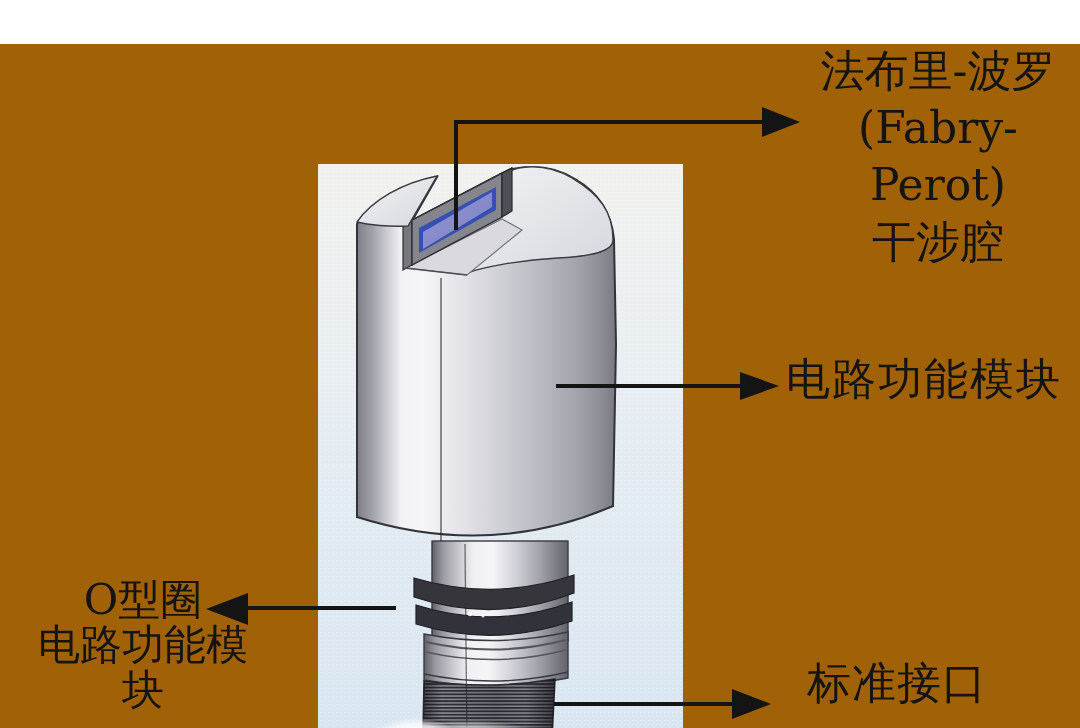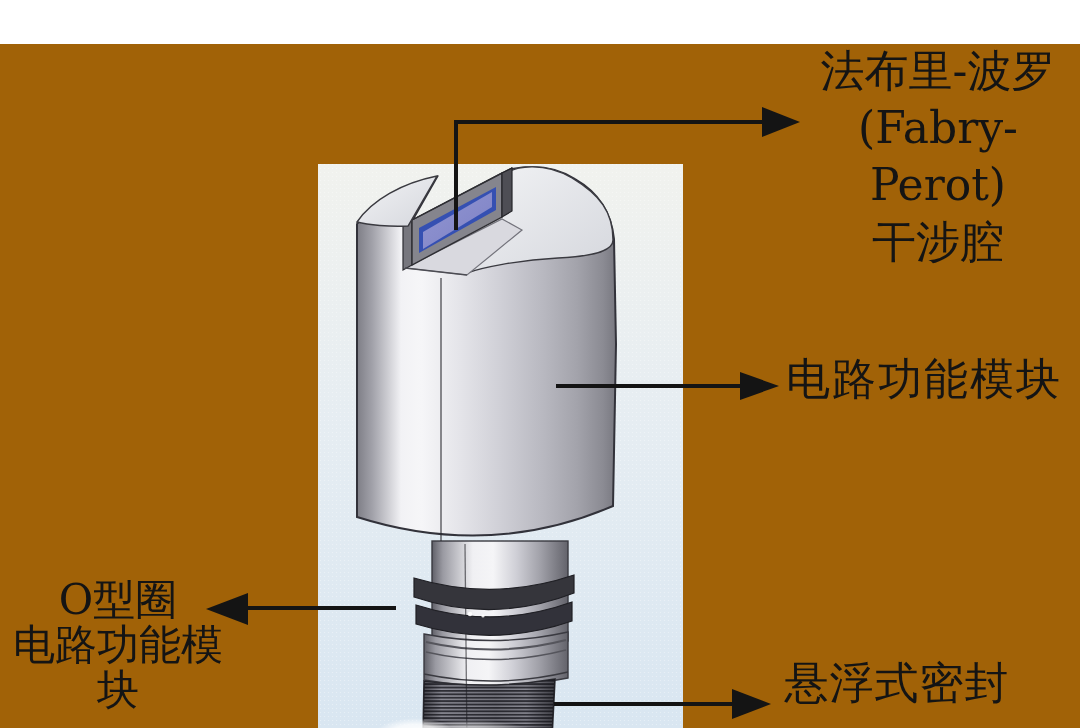--- a/index.html
+++ b/index.html
@@ -5,21 +5,21 @@
   html,body{margin:0;padding:0;background:#ffffff;}
   #stage{
     position:relative;width:1080px;height:728px;overflow:hidden;background:#a16207;
     font-family:"DejaVu Serif","Liberation Serif",serif;color:#141414;margin-top:44px;
   }
   #stage svg{position:absolute;left:0;top:0;}
   .label{position:absolute;color:#141414;}
   .lbl-line{display:block;}
   #fp-label{left:792px;top:-2px;width:292px;text-align:center;font-size:44px;line-height:57px;}
   #circuit-label{left:786px;top:310px;width:294px;font-size:44px;line-height:50px;letter-spacing:2px;white-space:nowrap;}
-  #oring-label{left:1px;top:533px;width:234px;text-align:center;font-size:42px;line-height:45px;}
+  #oring-label{left:1px;top:533px;width:234px;text-align:center;font-size:42px;line-height:45px;padding-left:25px;}
   #power-label{left:768px;top:613px;width:258px;text-align:center;font-size:44px;line-height:52px;letter-spacing:1px;}
 </style>
 </head>
 <body>
 
 <div id="stage">
 
   <svg width="1080" height="728" viewBox="0 0 1080 728" aria-hidden="true">
     <defs>
       <linearGradient id="panelGrad" x1="0" y1="0" x2="0" y2="1">
@@ -158,16 +158,16 @@
   <div class="label" id="circuit-label">
     <span class="lbl-line">电路功能模块</span>
   </div>
 
   <div class="label" id="oring-label">
     <span class="lbl-line">O型圈</span>
     <span class="lbl-line">电路功能模块</span>
   </div>
 
   <div class="label" id="power-label">
-    <span class="lbl-line">悬浮式密封</span>
+    <span class="lbl-line">标准接口</span>
   </div>
 
 </div>
 
 </body></html>

